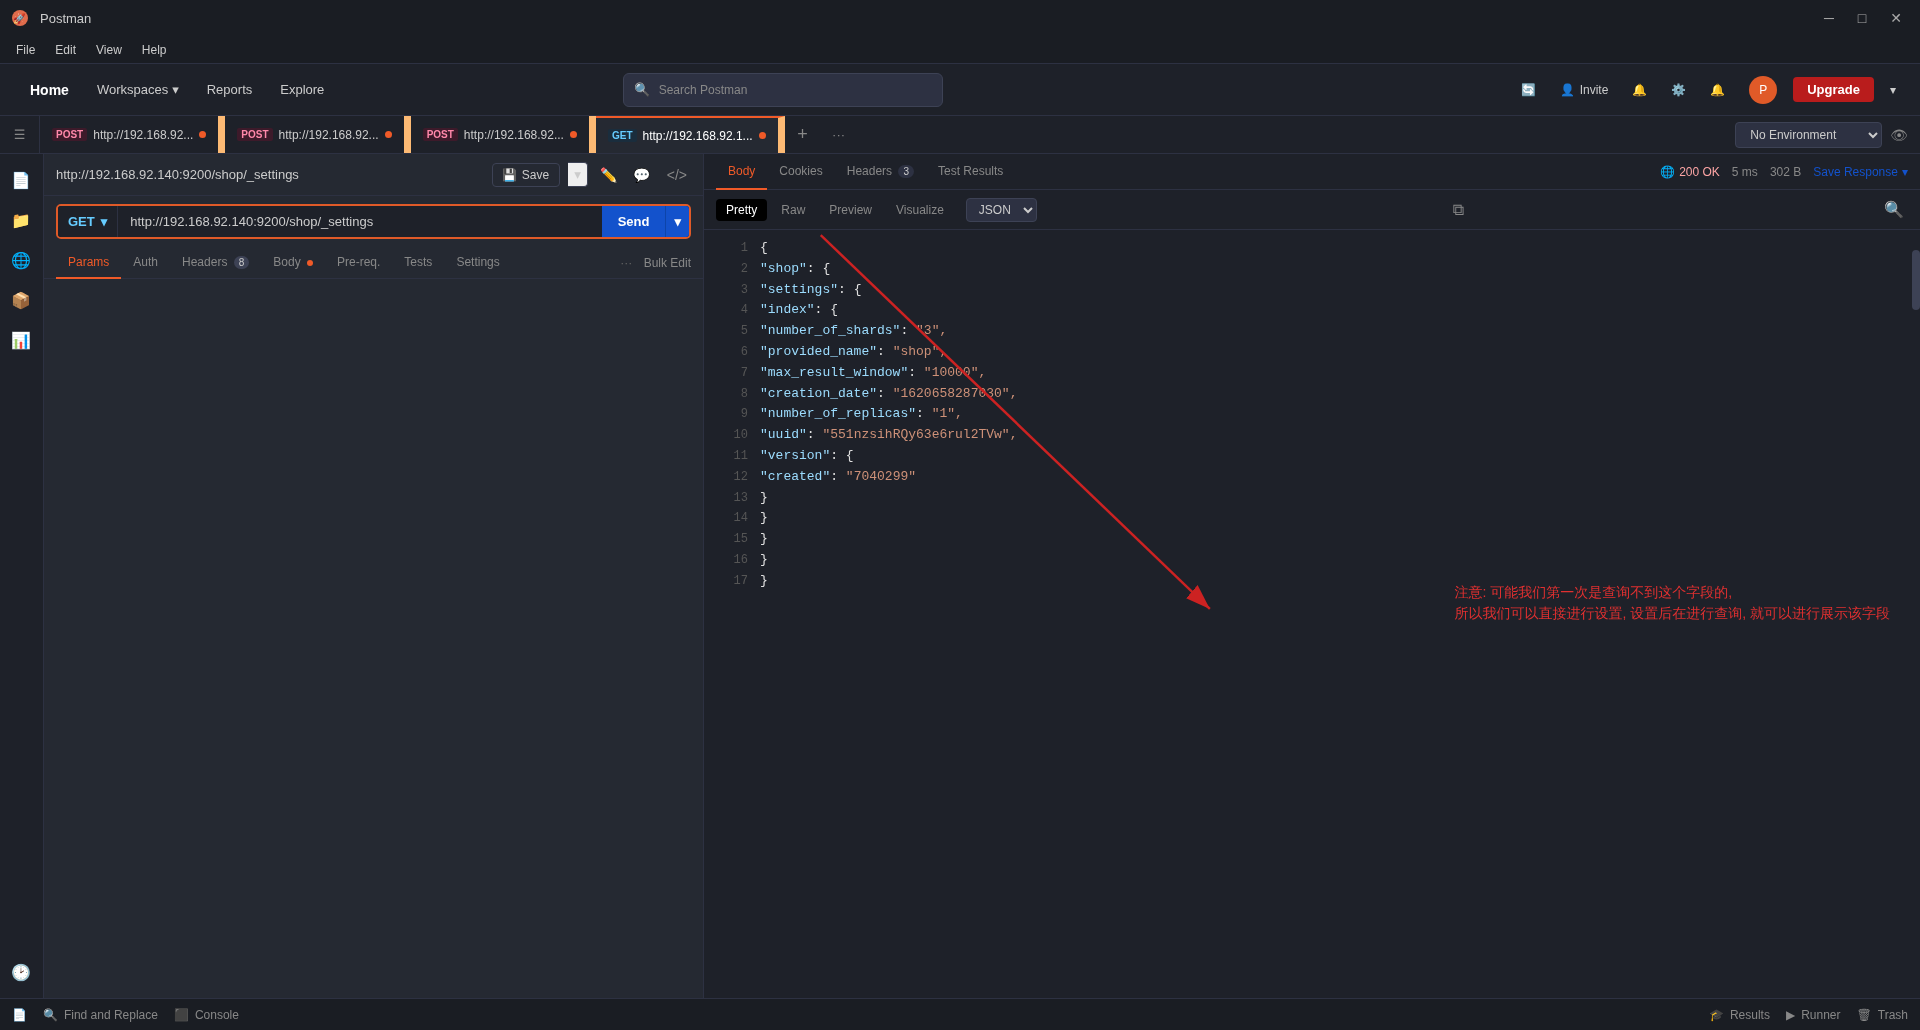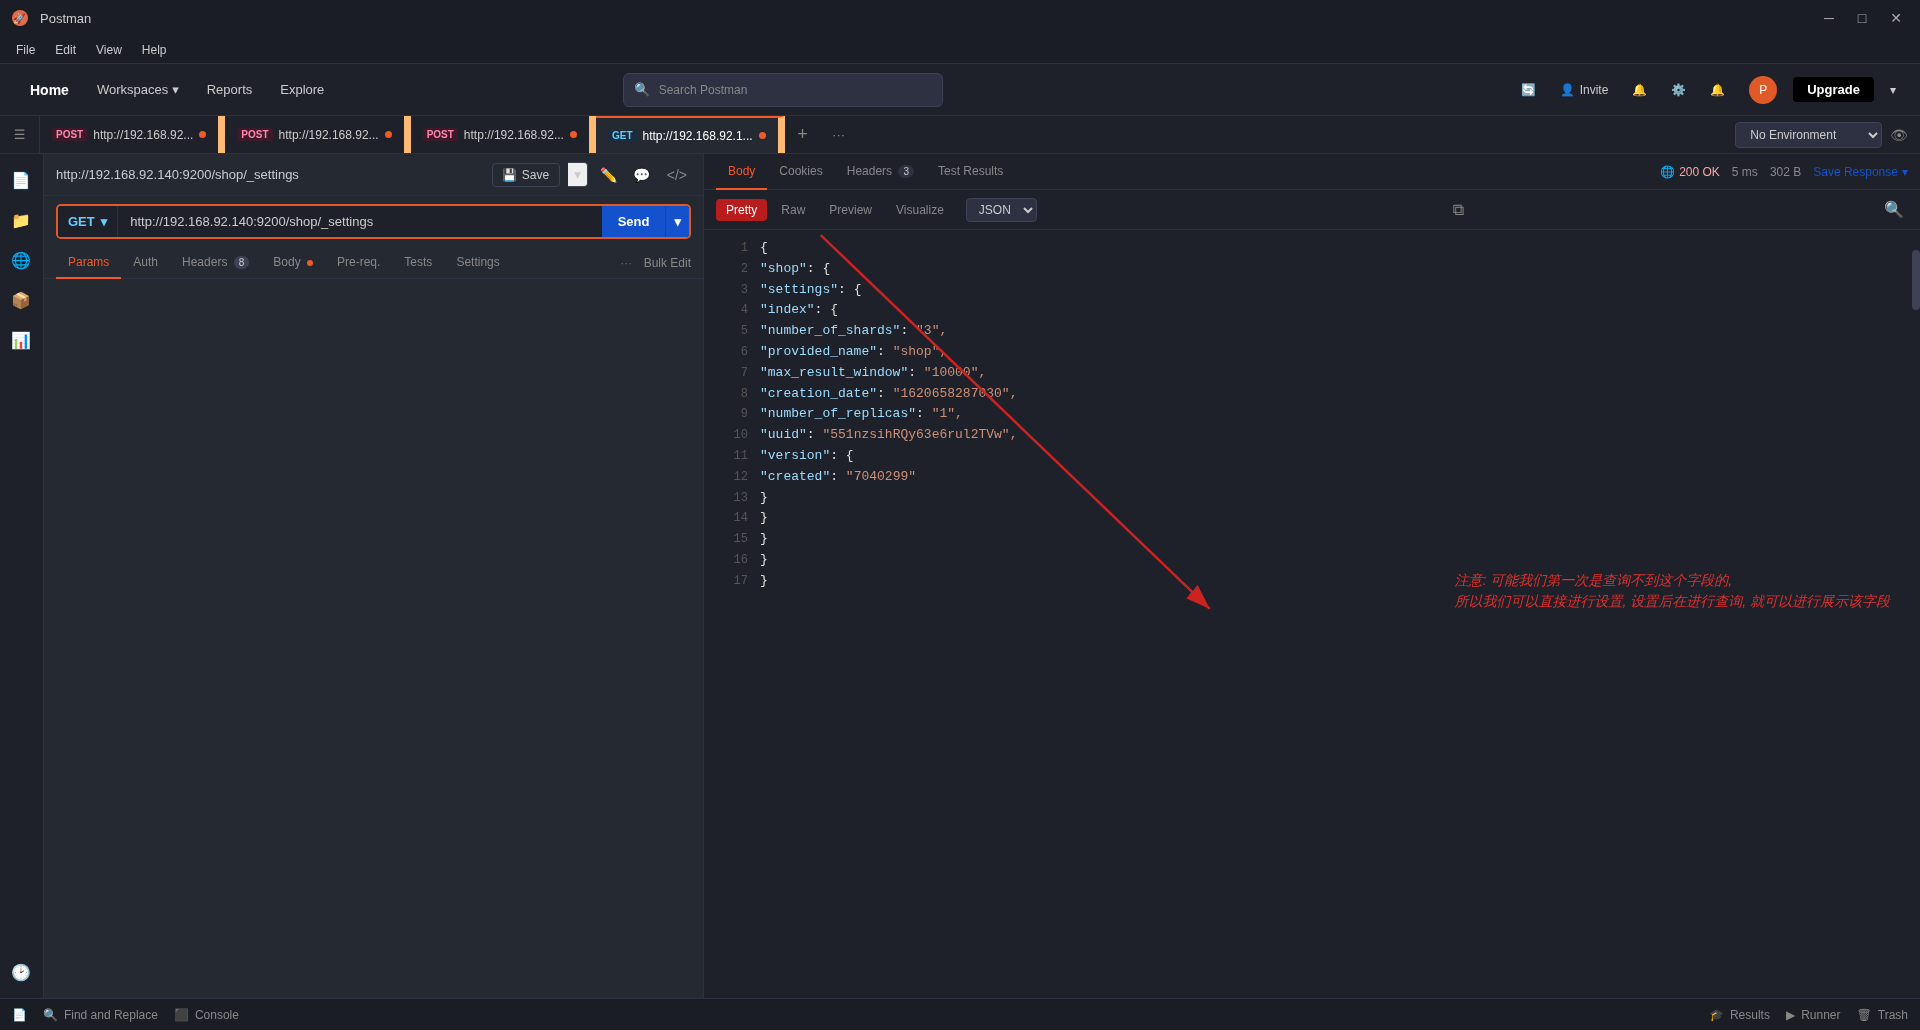--- a/index.html
+++ b/index.html
@@ -54,21 +54,21 @@
       height: 34px;
       display: flex;
       align-items: center;
       padding: 0 10px;
       gap: 8px;
       cursor: text;
     }
     .nav-search-text { color: #888; font-size: 12px; flex: 1; }
     .nav-right { display: flex; align-items: center; gap: 8px; margin-left: auto; }
     .nav-right-btn { color: #ccc; padding: 4px 8px; cursor: pointer; font-size: 12px; display: flex; align-items: center; gap: 4px; border-radius: 3px; }
-    .nav-upgrade { background: #000000; color: #fff; padding: 5px 14px; border-radius: 4px; cursor: pointer; font-size: 13px; font-weight: 600; }
+    .nav-upgrade { background: #b91c1c; color: #fff; padding: 5px 14px; border-radius: 4px; cursor: pointer; font-size: 13px; font-weight: 600; }
 
     
     .tabs-row {
       background: #1e2129;
       height: 38px;
       display: flex;
       align-items: stretch;
       border-bottom: 1px solid #2d3142;
       padding: 0;
       overflow: hidden;
@@ -268,21 +268,21 @@
     }
     .format-btn {
       padding: 4px 10px;
       border-radius: 4px;
       cursor: pointer;
       font-size: 12px;
       color: #888;
       border: none;
       background: transparent;
     }
-    .format-btn.active { background: #b91c1c; color: #fff; }
+    .format-btn.active { background: #000000; color: #fff; }
     .format-select {
       margin-left: 8px;
       background: #2d3142;
       border: 1px solid #3d4255;
       color: #ccc;
       padding: 3px 8px;
       border-radius: 4px;
       font-size: 12px;
       cursor: pointer;
     }
@@ -630,21 +630,21 @@
       <svg class="annotation-svg" viewBox="0 0 1250 750" preserveAspectRatio="none">
         <defs>
           <marker id="arrowhead" markerWidth="10" markerHeight="7" refX="10" refY="3.5" orient="auto">
             <polygon points="0 0, 10 3.5, 0 7" fill="#cc2222"></polygon>
           </marker>
         </defs>
 
         <line x1="120" y1="5" x2="520" y2="370" stroke="#cc2222" stroke-width="2.5" marker-end="url(#arrowhead)"></line>
       </svg>
 
-      <div class="annotation-text" style="right: 30px; top: 340px; max-width: 600px; font-style: italic;">
+      <div class="annotation-text" style="right: 30px; top: 352px; max-width: 600px;">
         <div>注意: 可能我们第一次是查询不到这个字段的,</div>
         <div>所以我们可以直接进行设置, 设置后在进行查询, 就可以进行展示该字段</div>
       </div>
 
       <div style="position:absolute;right:0;top:0;bottom:0;width:8px;background:#1e2129;">
         <div style="width:8px;height:60px;background:#3d4255;border-radius:4px;margin-top:20px;"></div>
       </div>
     </div>
   </div>
 </div>

